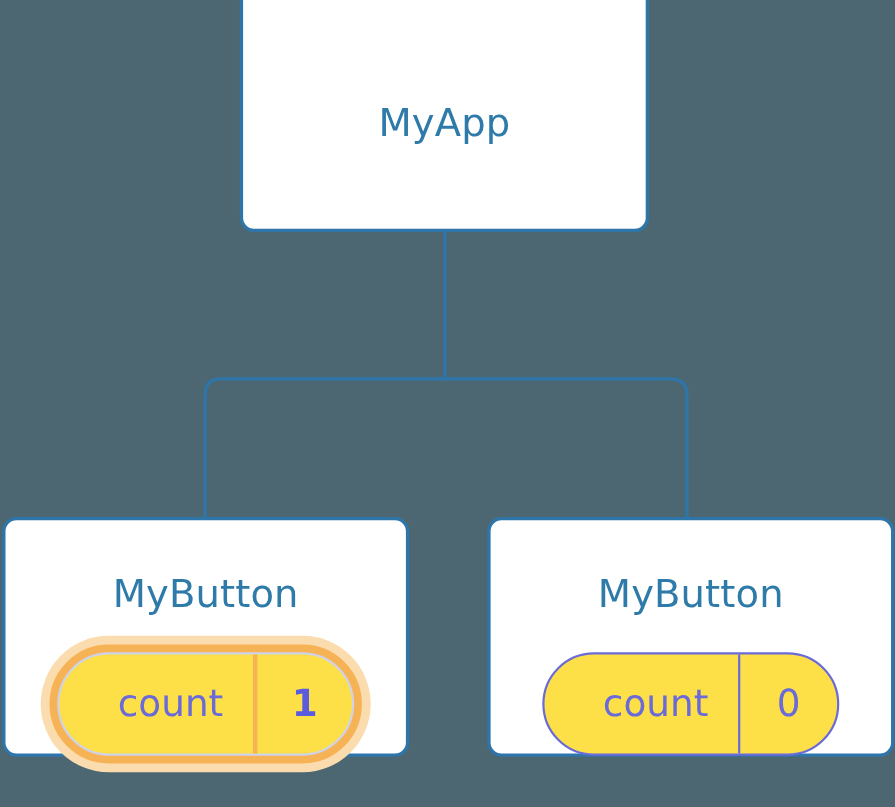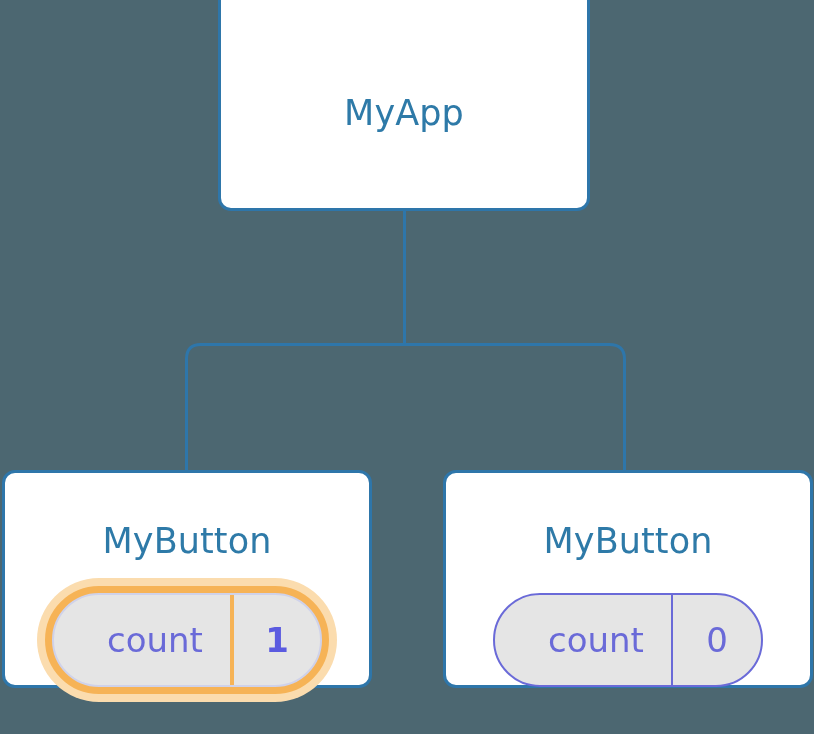--- a/index.html
+++ b/index.html
@@ -83,21 +83,21 @@
     top: 120px;
   }
 
   .pill {
     position: relative;
     display: flex;
     align-items: stretch;
     height: 94px;
     border: 2px solid #6a6ad8;
     border-radius: 47px;
-    background: #e5e5e5;
+    background: #fde047;
     box-sizing: border-box;
   }
   .pill-key, .pill-val {
     display: flex;
     align-items: center;
     justify-content: center;
     color: #6a6ad8;
     font-size: 34px;
     line-height: 1;
     box-sizing: border-box;

